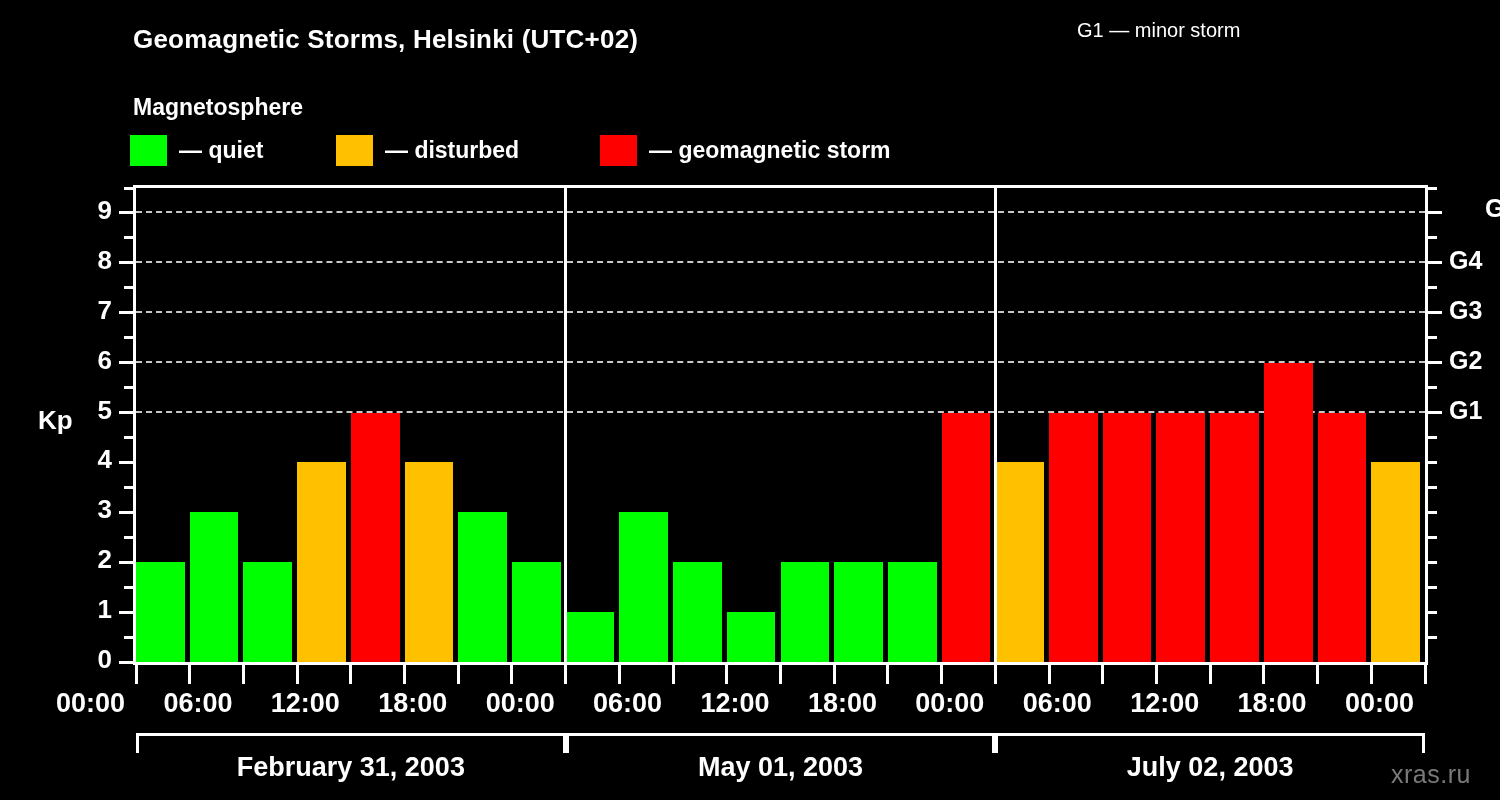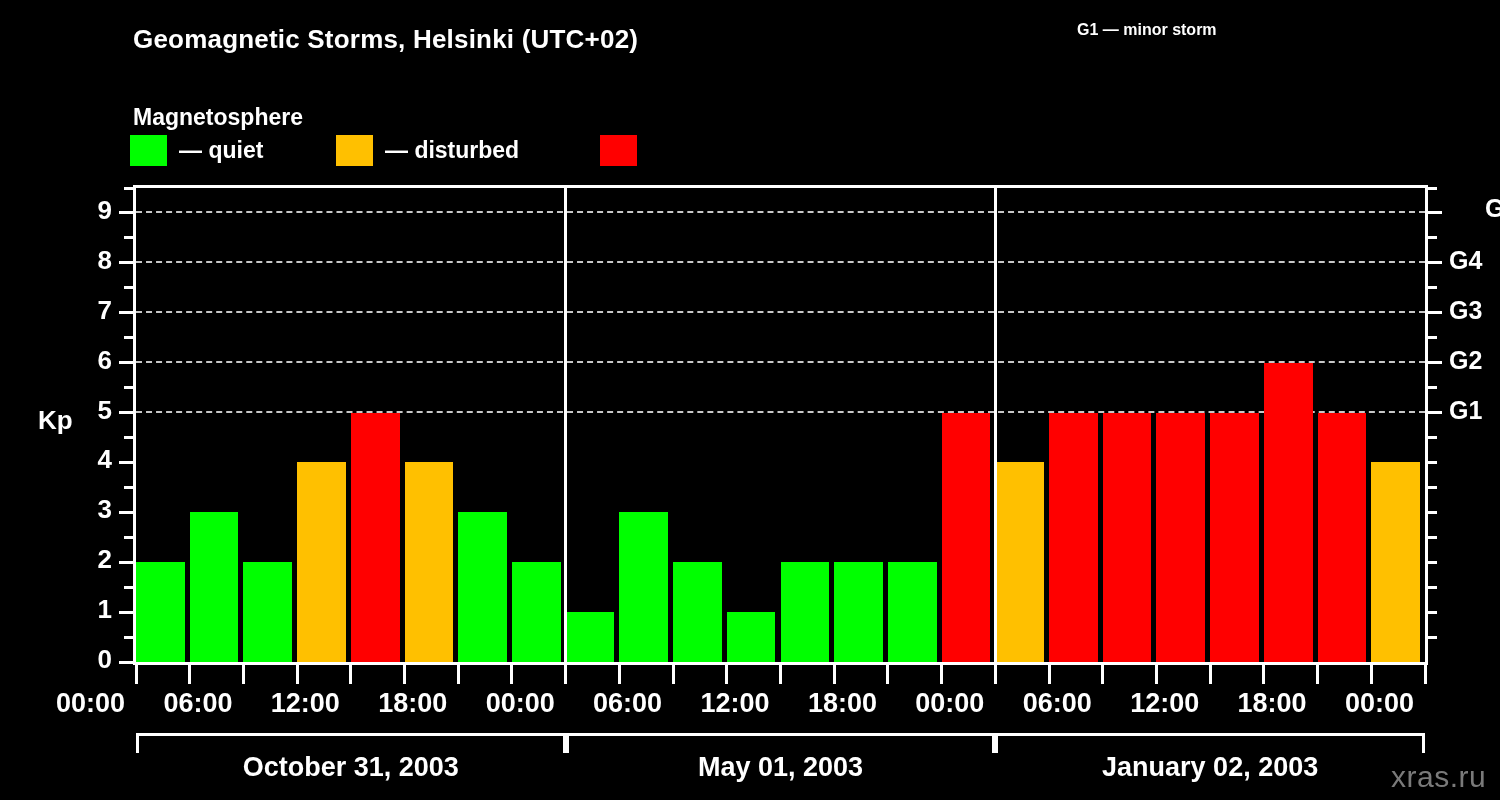--- a/index.html
+++ b/index.html
@@ -6,36 +6,36 @@
   body{
     width:1500px;height:800px;position:relative;overflow:hidden;
     font-family:"Liberation Sans",sans-serif;color:#fff;
   }
   
   #title{
     position:absolute;left:133px;top:24px;
     font-size:26px;font-weight:bold;letter-spacing:.2px;white-space:nowrap;
   }
   #subtitle{
-    position:absolute;left:133px;top:104px;
+    position:absolute;left:133px;top:94px;
     font-size:23px;font-weight:bold;white-space:nowrap;text-align:center;
   }
   #legend{
     position:absolute;left:130px;top:133px;height:34px;
     display:flex;align-items:center;
   }
   .lg-item{display:flex;align-items:center;white-space:nowrap;}
   .lg-swatch{width:37px;height:31px;display:block;}
   .lg-text{font-size:23px;font-weight:bold;margin-left:12px;}
   
   #gscale{
     position:absolute;left:1077px;top:14px;
     display:flex;flex-direction:column;
   }
-  .g-line{font-size:16px;font-weight:bold;line-height:32px;white-space:nowrap;}
+  .g-line{font-size:20px;font-weight:normal;line-height:32px;white-space:nowrap;}
   
   #plot{
     position:absolute;left:133px;top:185px;width:1295px;height:480px;
     border:3px solid #fff;box-sizing:border-box;background:#000;
   }
   #plot-inner{position:absolute;inset:0;overflow:hidden;}
   .gridline{
     position:absolute;left:0;right:0;height:0;
     border-top:2px dashed #c8c8c8;
   }
@@ -66,40 +66,41 @@
   .daybracket{
     position:absolute;top:733px;height:20px;
     border:3px solid #fff;border-bottom:none;box-sizing:border-box;
   }
   .daycaption{
     position:absolute;top:752px;font-size:27px;font-weight:bold;
     text-align:center;white-space:nowrap;
   }
   #watermark{
     position:absolute;left:1391px;top:760px;
-    font-size:30px;color:#7a7a7a;font-weight:normal;letter-spacing:.5px;
+    font-size:25px;color:#7a7a7a;font-weight:normal;letter-spacing:.5px;
   }
 </style>
 </head>
 <body>
 
 <div id="title">Geomagnetic Storms, Helsinki (UTC+02)</div>
 <div id="subtitle">Magnetosphere</div>
 
 <div id="legend" style="position: absolute;">
     <div class="lg-item" style="position: absolute; left: 0px;">
       <span class="lg-swatch" style="background: rgb(0, 255, 0);"></span>
       <span class="lg-text">— quiet</span>
     </div>
     <div class="lg-item" style="position: absolute; left: 206px;">
       <span class="lg-swatch" style="background: rgb(255, 192, 0);"></span>
       <span class="lg-text">— disturbed</span>
     </div>
     <div class="lg-item" style="position: absolute; left: 470px;">
       <span class="lg-swatch" style="background: rgb(255, 0, 0);"></span>
+      <span class="lg-text">— geomagnetic storm</span>
     </div>
   </div>
 
 <div id="gscale">
     <div class="g-line">G1 — minor storm</div>
   </div>
 
 <div id="plot">
   <div id="plot-inner">
       <div class="gridline" style="bottom: 249.474px;"></div>
@@ -229,19 +230,19 @@
     <div class="xlabel" style="left: 485.667px;">00:00</div>
     <div class="xlabel" style="left: 593.083px;">06:00</div>
     <div class="xlabel" style="left: 700.5px;">12:00</div>
     <div class="xlabel" style="left: 807.917px;">18:00</div>
     <div class="xlabel" style="left: 915.333px;">00:00</div>
     <div class="xlabel" style="left: 1022.75px;">06:00</div>
     <div class="xlabel" style="left: 1130.17px;">12:00</div>
     <div class="xlabel" style="left: 1237.58px;">18:00</div>
     <div class="xlabel" style="left: 1345px;">00:00</div>
     <div class="daybracket" style="left: 136px; width: 429.667px;"></div>
-    <div class="daycaption" style="left: 136px; width: 429.667px;">October 31, 2003</div>
+    <div class="daycaption" style="left: 136px; width: 429.667px;">February 31, 2003</div>
     <div class="daybracket" style="left: 565.667px; width: 429.667px;"></div>
     <div class="daycaption" style="left: 565.667px; width: 429.667px;">May 01, 2003</div>
     <div class="daybracket" style="left: 995.333px; width: 429.667px;"></div>
-    <div class="daycaption" style="left: 995.333px; width: 429.667px;">January 02, 2003</div>
+    <div class="daycaption" style="left: 995.333px; width: 429.667px;">July 02, 2003</div>
   </div>
 <div id="watermark">xras.ru</div>
 
 </body></html>

